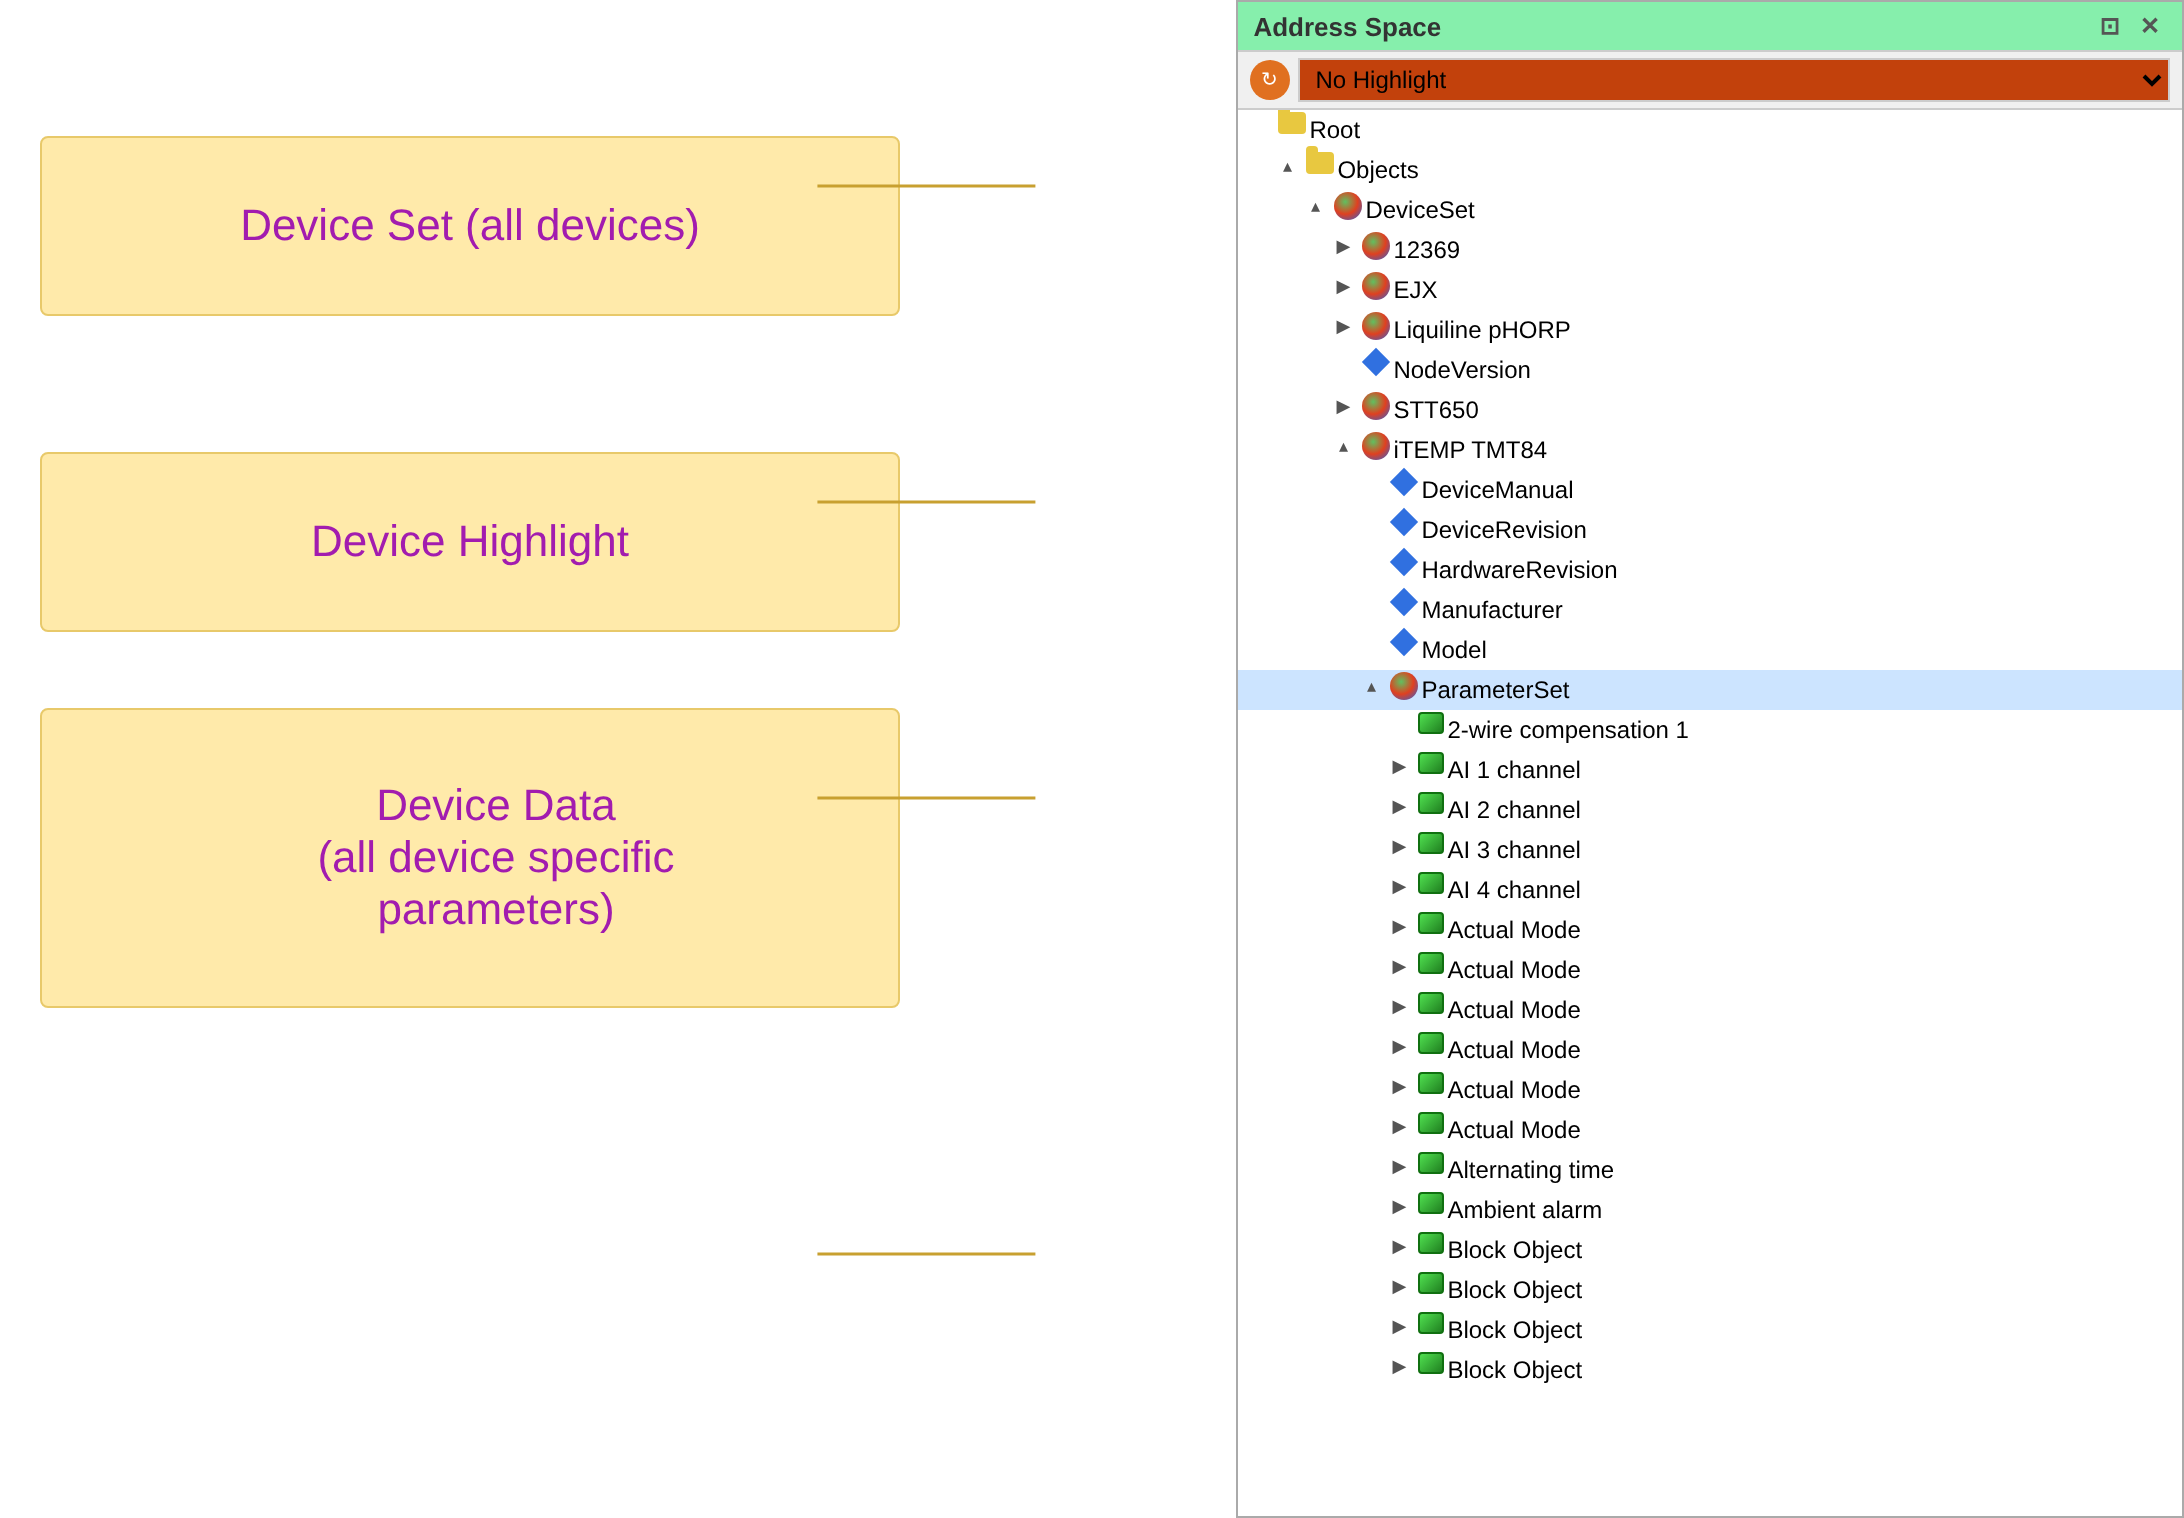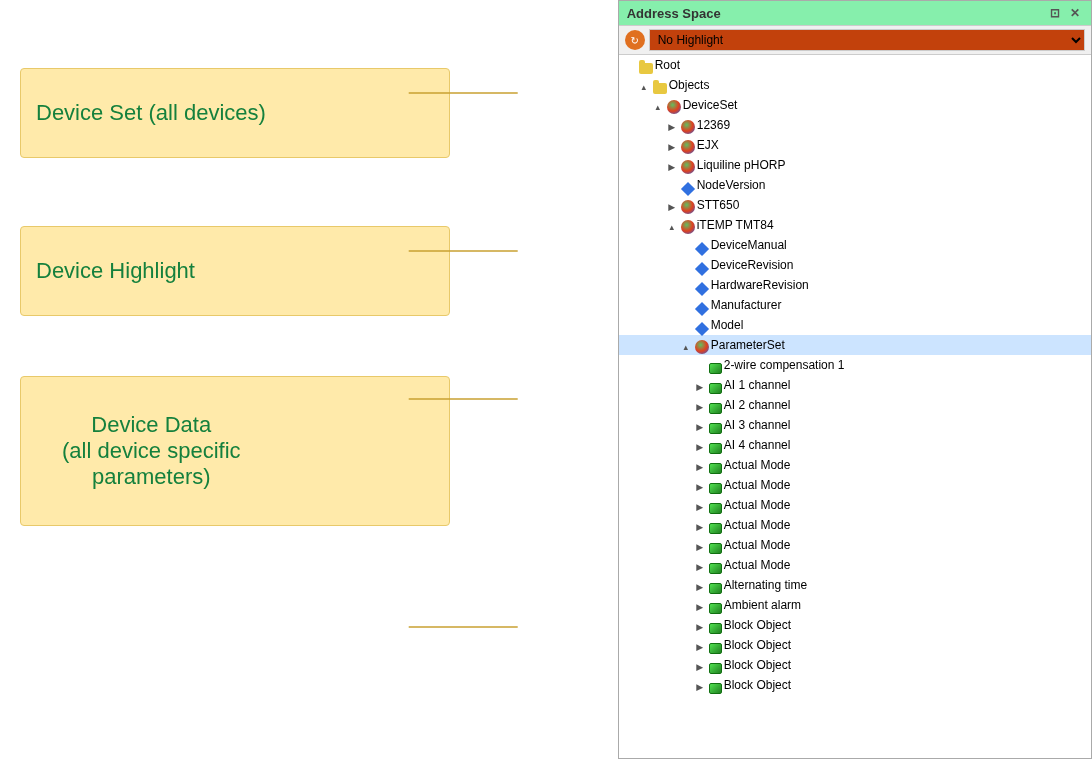--- a/index.html
+++ b/index.html
@@ -25,41 +25,42 @@
       padding: 20px 20px 20px 20px;
       gap: 0;
     }
 
     .label-box {
       background: #ffeaaa;
       border: 1px solid #e8c96a;
       border-radius: 4px;
       display: flex;
       align-items: center;
+      justify-content: center;
       text-align: center;
       font-size: 22px;
-      color: #15803d;
+      color: #a21caf;
       padding: 10px 15px;
     }
 
     .label-box-1 {
       height: 90px;
       margin-top: 48px;
     }
     .label-box-2 {
       height: 90px;
       margin-top: 68px;
     }
     .label-box-3 {
       height: 120px;
       margin-top: 68px;
     }
     .label-box-4 {
       height: 150px;
-      margin-top: 60px;
+      margin-top: 38px;
       padding-left: 41px;
     }
 
     
     .right-panel {
       width: 522px;
       height: 759px;
       border: 1px solid #aaa;
       background: #f5f5f5;
       display: flex;
@@ -127,21 +128,21 @@
     .tree-area {
       flex: 1;
       overflow-y: auto;
       background: white;
       font-size: 12px;
       font-family: "Segoe UI", Arial, sans-serif;
     }
 
     .tree-item {
       display: flex;
-      align-items: flex-end;
+      align-items: flex-start;
       padding: 1px 0;
       padding-left: 4px;
       white-space: nowrap;
       cursor: pointer;
       color: #000;
       line-height: 18px;
     }
 
     .tree-item.selected {
       background: #cce4ff;

